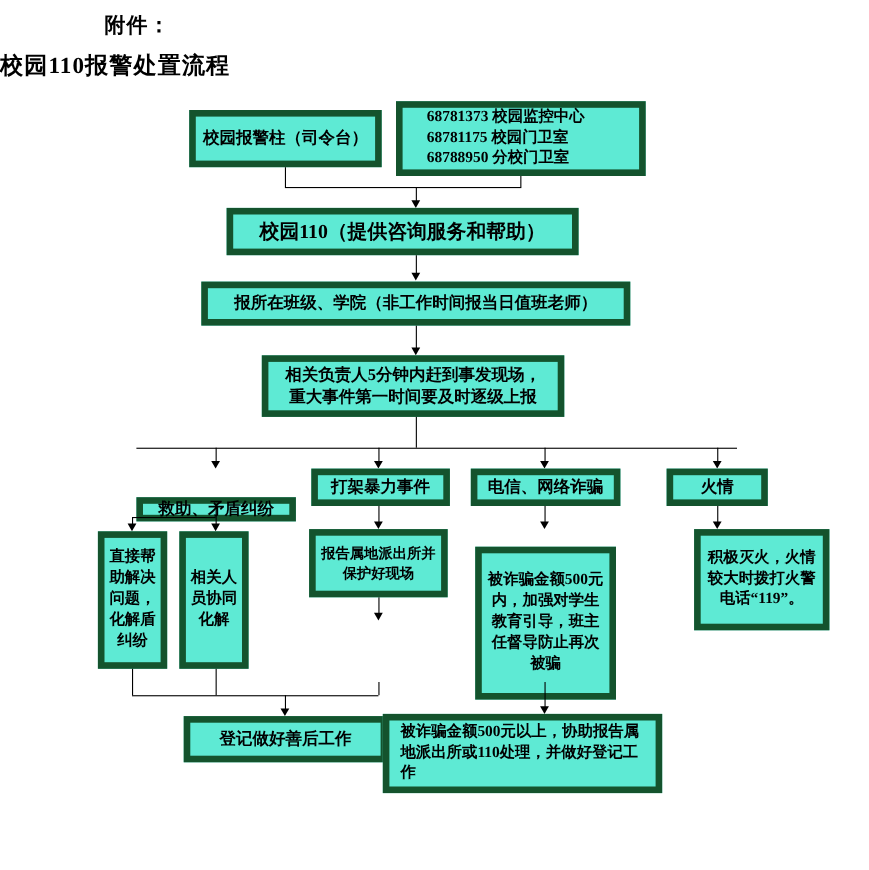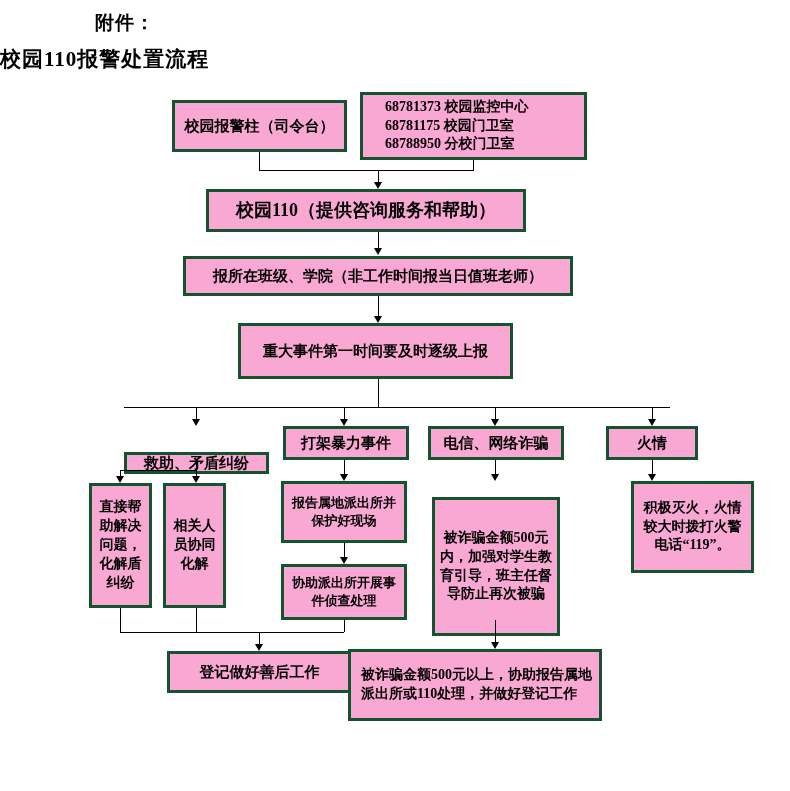--- a/index.html
+++ b/index.html
@@ -33,22 +33,22 @@
     left: 0;
     top: 45px;
     width: 790px;
     font-size: 21px;
     font-weight: bold;
     letter-spacing: 1px;
   }
   .box {
     position: absolute;
     box-sizing: border-box;
-    border: 3px solid #14532d;
-    background: #f9a8d4;
+    border: 6px solid #14532d;
+    background: #5eead4;
     display: flex;
     flex-direction: column;
     align-items: center;
     justify-content: center;
     text-align: center;
     font-weight: bold;
     line-height: 1.35;
     padding: 2px 4px;
   }
   .box .ln {
@@ -109,20 +109,21 @@
   <div class="arrow-down" style="left:374px; top:248px;"></div>
 
   <div class="box" style="left:183px; top:256px; width:390px; height:40px; font-size:15px;">
     <span class="ln">报所在班级、学院（非工作时间报当日值班老师）</span>
   </div>
 
   <div class="line vline" style="left:378px; top:296px; height:22px;"></div>
   <div class="arrow-down" style="left:374px; top:316px;"></div>
 
   <div class="box" style="left:238px; top:323px; width:275px; height:56px; font-size:15px;">
+    <span class="ln">相关负责人5分钟内赶到事发现场，</span>
     <span class="ln">重大事件第一时间要及时逐级上报</span>
   </div>
 
   <div class="line vline" style="left:378px; top:379px; height:28px;"></div>
   <div class="line hline" style="left:124px; top:407px; width:546px;"></div>
   <div class="line vline" style="left:196px; top:407px; height:14px;"></div>
   <div class="arrow-down" style="left:192px; top:419px;"></div>
   <div class="line vline" style="left:344px; top:407px; height:14px;"></div>
   <div class="arrow-down" style="left:340px; top:419px;"></div>
   <div class="line vline" style="left:495px; top:407px; height:14px;"></div>
@@ -157,23 +158,20 @@
     <span class="ln">相关人员协同化解</span>
   </div>
 
   <div class="line vline" style="left:344px; top:460px; height:16px;"></div>
   <div class="arrow-down" style="left:340px; top:474px;"></div>
   <div class="box wrap" style="left:281px; top:481px; width:126px; height:62px; font-size:13px;">
     <span class="ln">报告属地派出所并保护好现场</span>
   </div>
   <div class="line vline" style="left:344px; top:543px; height:16px;"></div>
   <div class="arrow-down" style="left:340px; top:557px;"></div>
-  <div class="box wrap" style="left:281px; top:564px; width:126px; height:56px; font-size:13px;">
-    <span class="ln">协助派出所开展事件侦查处理</span>
-  </div>
 
   <div class="line vline" style="left:495px; top:460px; height:16px;"></div>
   <div class="arrow-down" style="left:491px; top:474px;"></div>
   <div class="box wrap" style="left:432px; top:481px; width:128px; height:139px; font-size:14px;margin-top:16px;">
     <span class="ln">被诈骗金额500元内，加强对学生教育引导，班主任督导防止再次被骗</span>
   </div>
 
   <div class="line vline" style="left:652px; top:460px; height:16px;"></div>
   <div class="arrow-down" style="left:648px; top:474px;"></div>
   <div class="box wrap" style="left:631px; top:481px; width:123px; height:92px; font-size:14px;">

